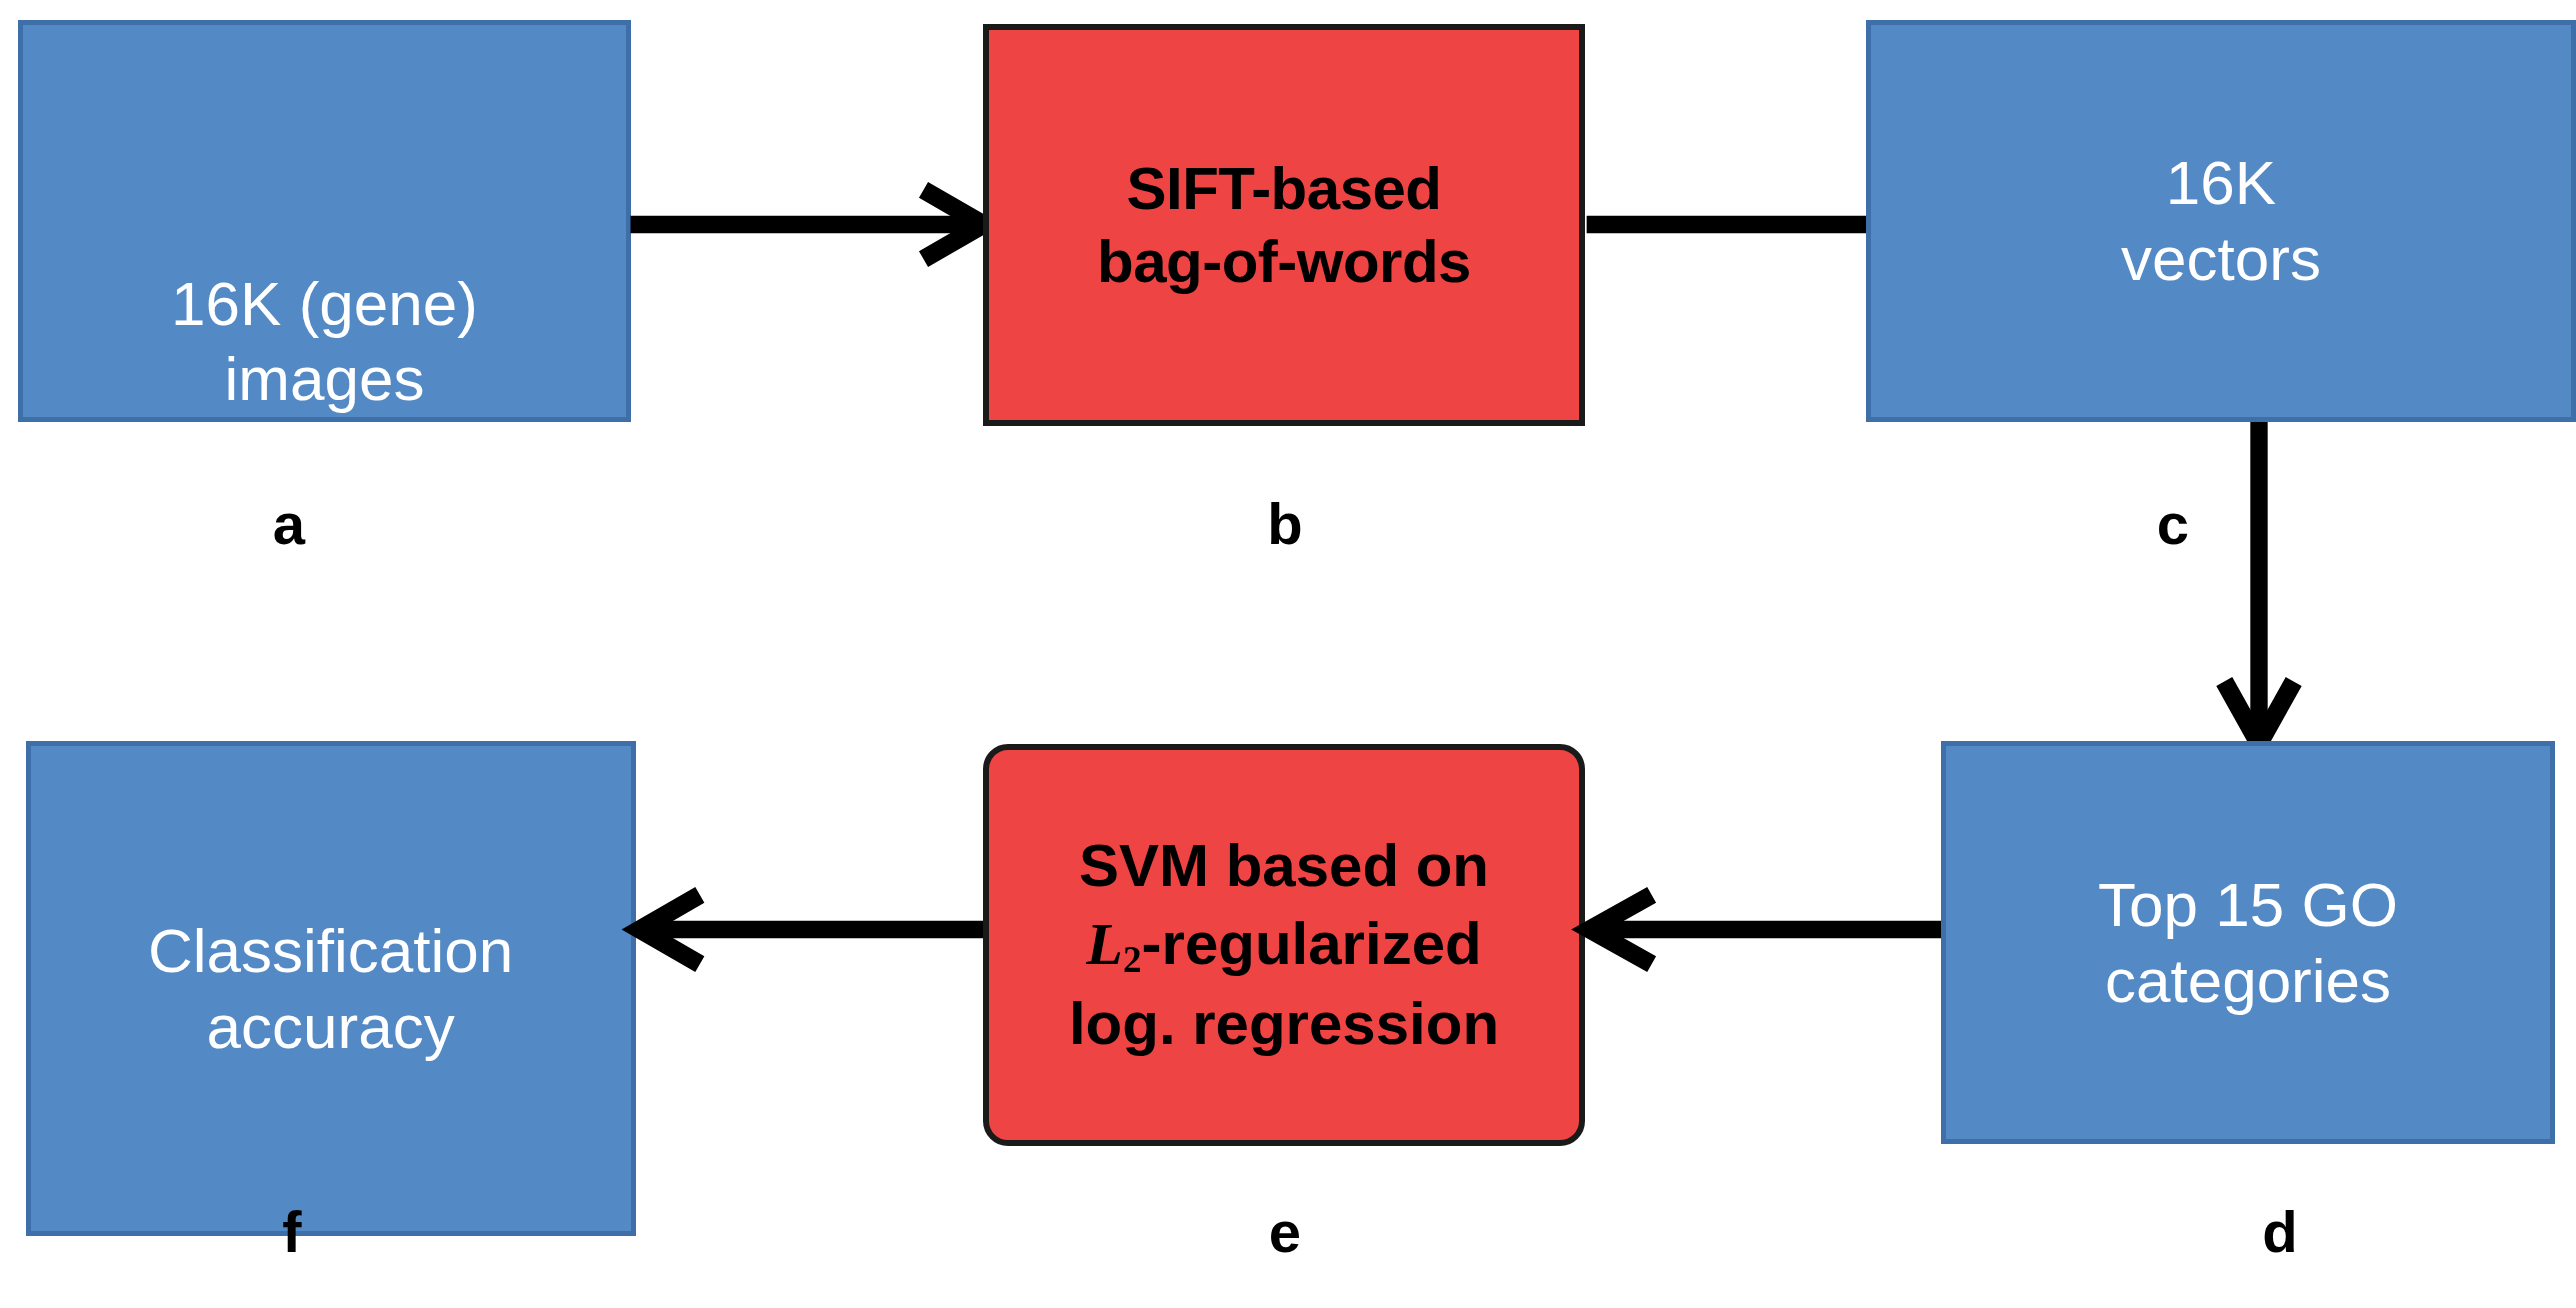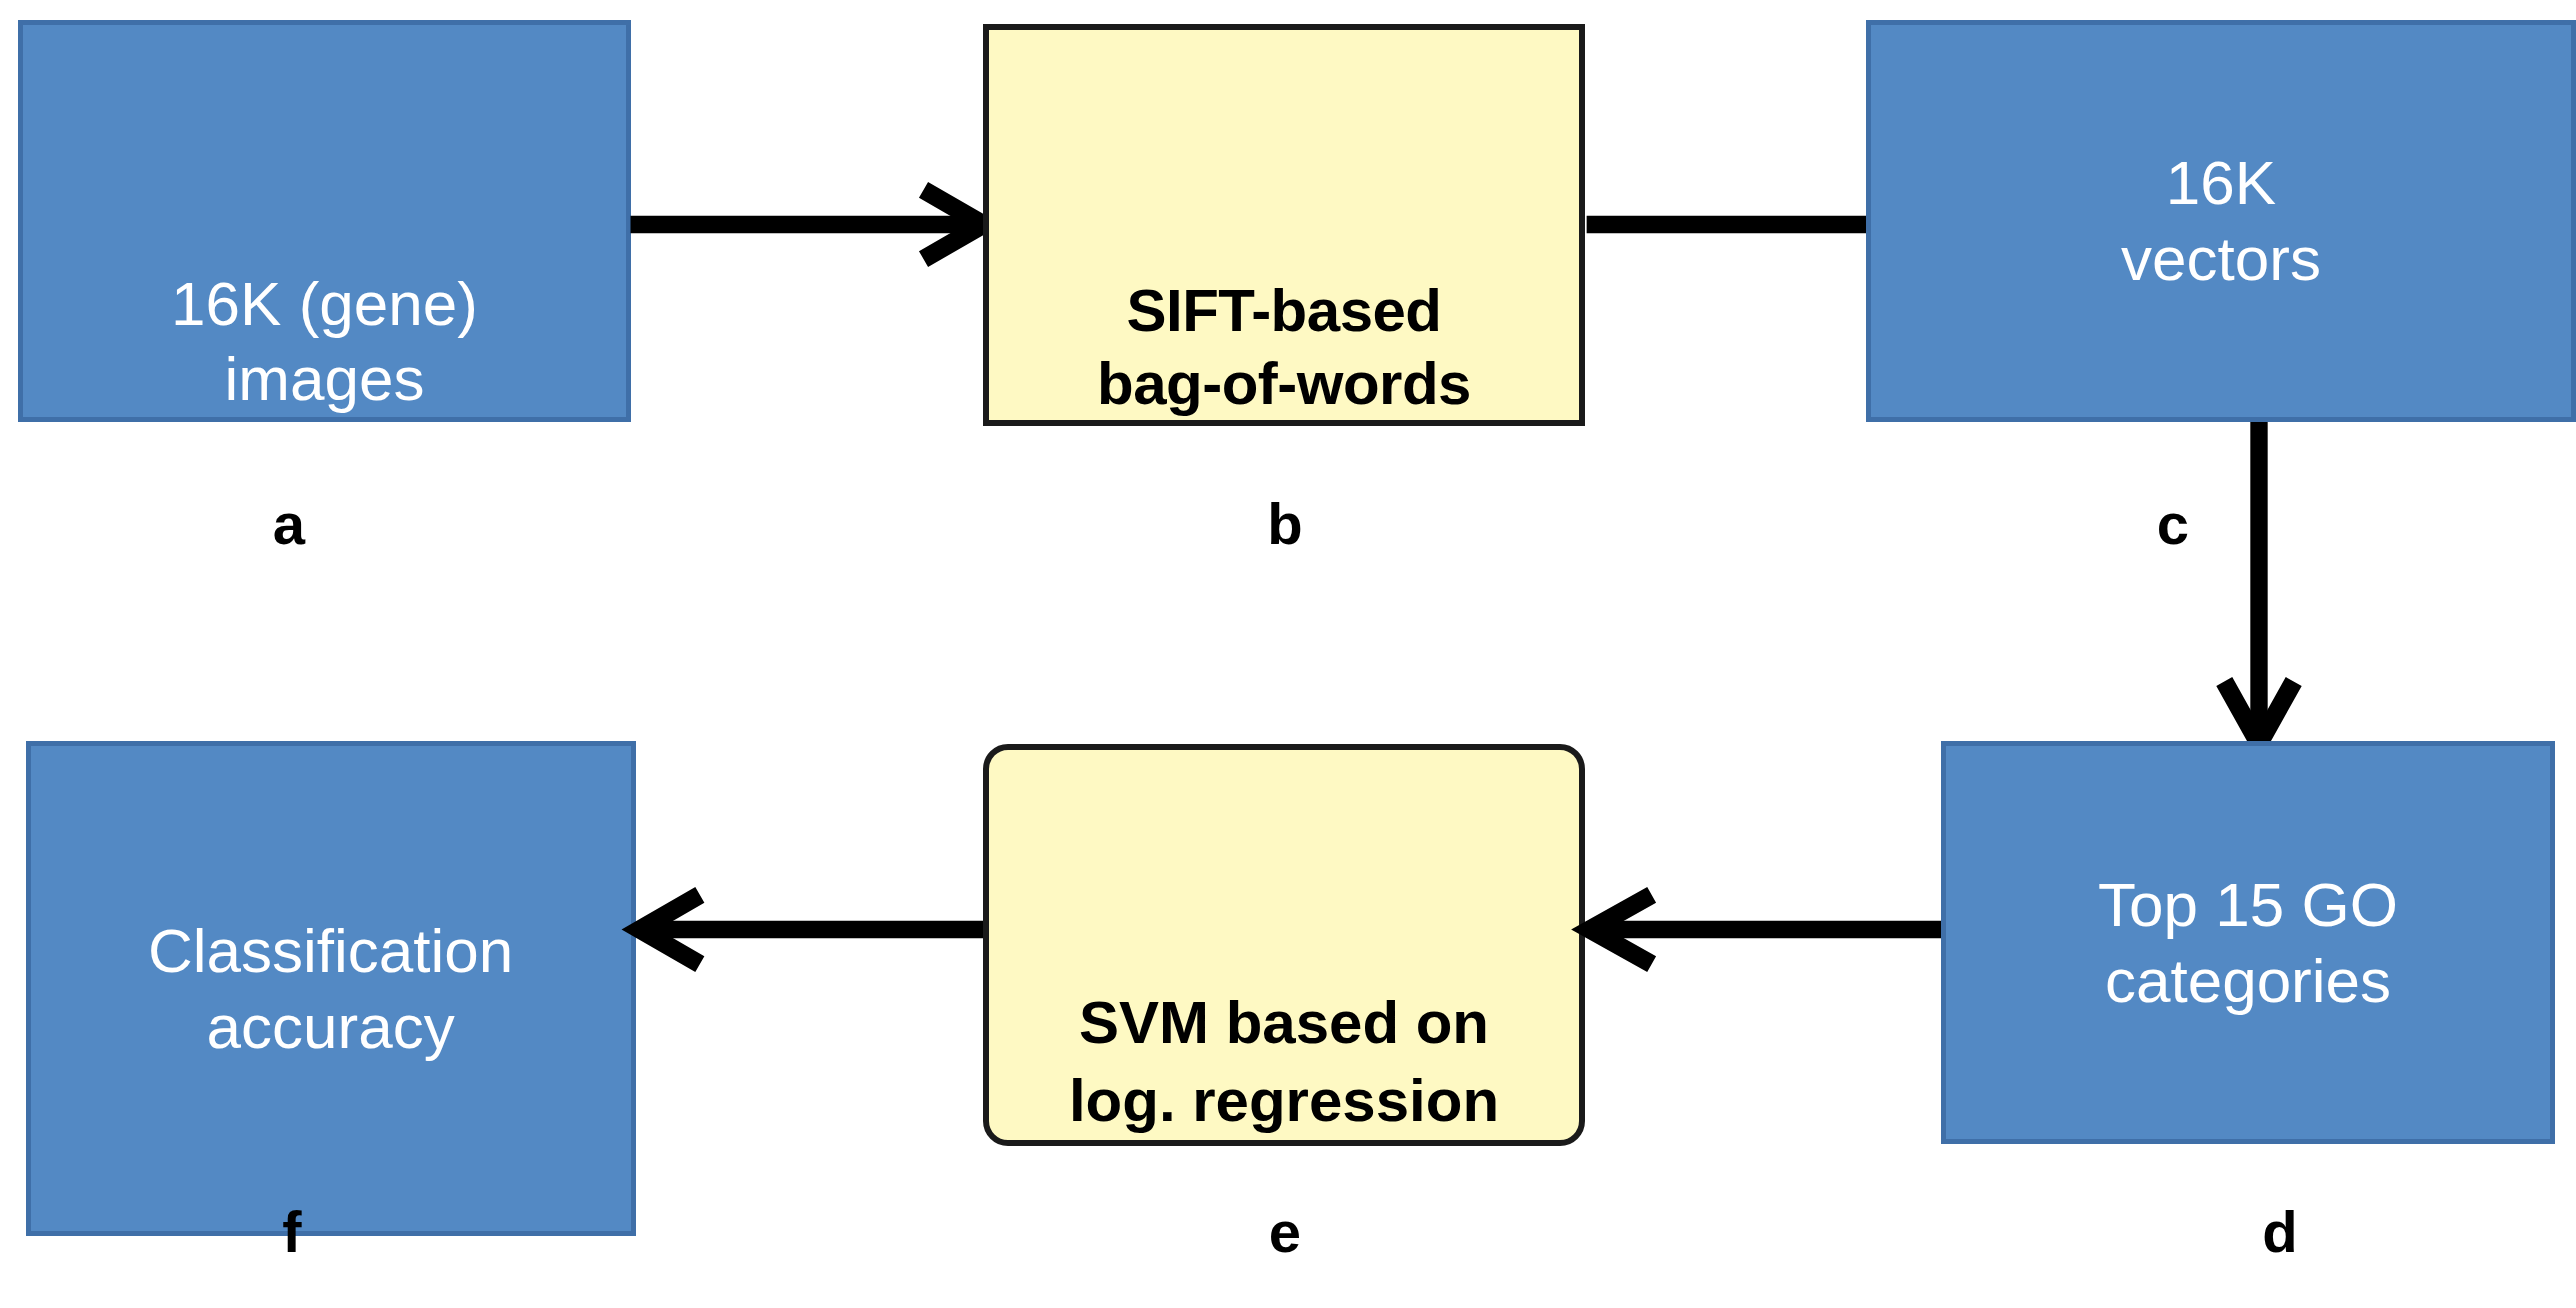--- a/index.html
+++ b/index.html
@@ -29,24 +29,23 @@
     text-align: center;
   }
 
   .node.blue {
     background-color: #5389C4;
     border: 5.5px solid #3F6FA8;
     color: #ffffff;
   }
 
   .node.white {
-    background-color: #fef9c3;
+    background-color: #ef4444;
     border: 6.4px solid #1a1a1a;
     color: #000000;
-    align-items: flex-end;
   }
 
   .node-label {
     display: block;
     width: 100%;
     line-height: 1.22;
     white-space: pre-line;
   }
 
   .node.blue .node-label {
@@ -151,20 +150,21 @@
   <div class="arrow" style="left:634px; top:884px; width:361px; height:91px;">
     <svg width="361" height="91" viewBox="0 0 396 100" xmlns="http://www.w3.org/2000/svg">
       <line x1="392" y1="50" x2="8" y2="50" stroke="#000000" stroke-width="19"></line>
       <polyline points="72,12 6,50 72,88" fill="none" stroke="#000000" stroke-width="20" stroke-linecap="butt" stroke-linejoin="miter"></polyline>
     </svg>
   </div>
 
   <div class="node white" style="left:983px; top:744px; width:602px; height:402px;border-radius:25px;">
     <span class="svm-lines">
       <span class="ln">SVM based on</span>
+      <span class="ln"><span class="mathL"><span>L</span><sub>2</sub></span><span>-regularized</span></span>
       <span class="ln">log. regression</span>
     </span>
   </div>
   <div class="step-letter" style="left:1230px; top:1203px; width:110px;">e</div>
 
   <div class="arrow" style="left:1584px; top:884px; width:361px; height:91px;">
     <svg width="361" height="91" viewBox="0 0 396 100" xmlns="http://www.w3.org/2000/svg">
       <line x1="394" y1="50" x2="8" y2="50" stroke="#000000" stroke-width="19"></line>
       <polyline points="74,12 6,50 74,88" fill="none" stroke="#000000" stroke-width="20" stroke-linecap="butt" stroke-linejoin="miter"></polyline>
     </svg>

